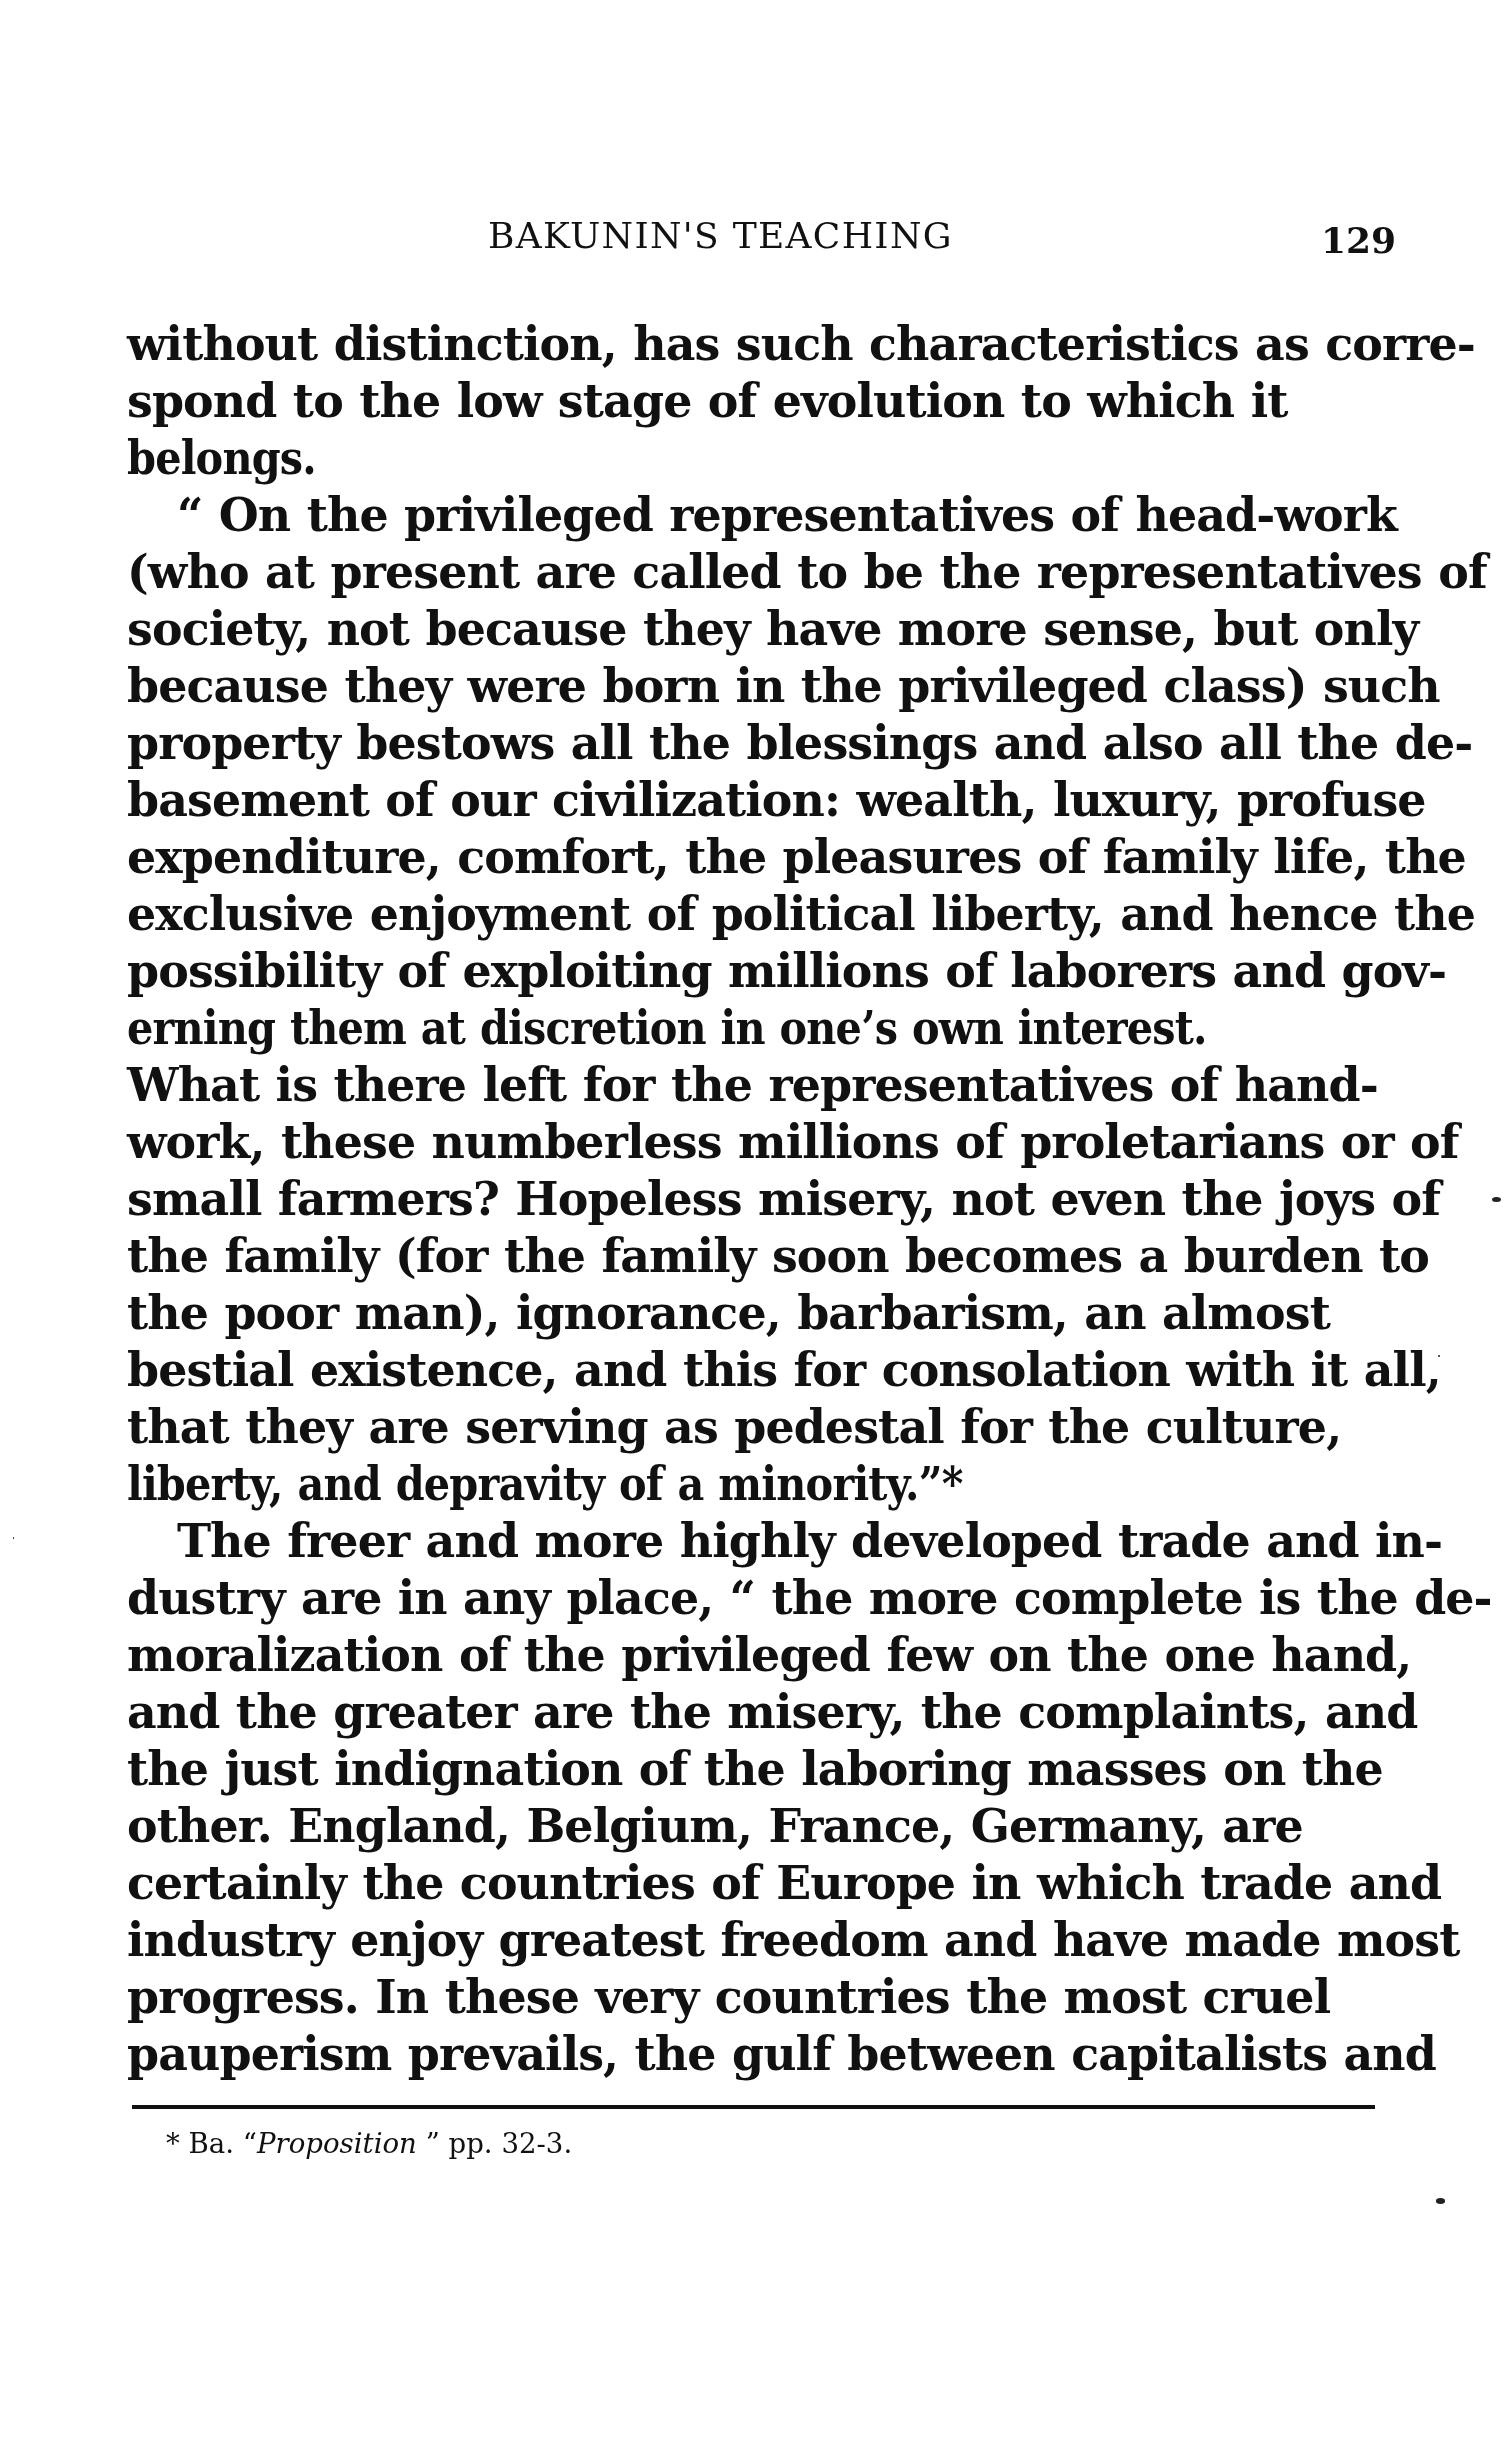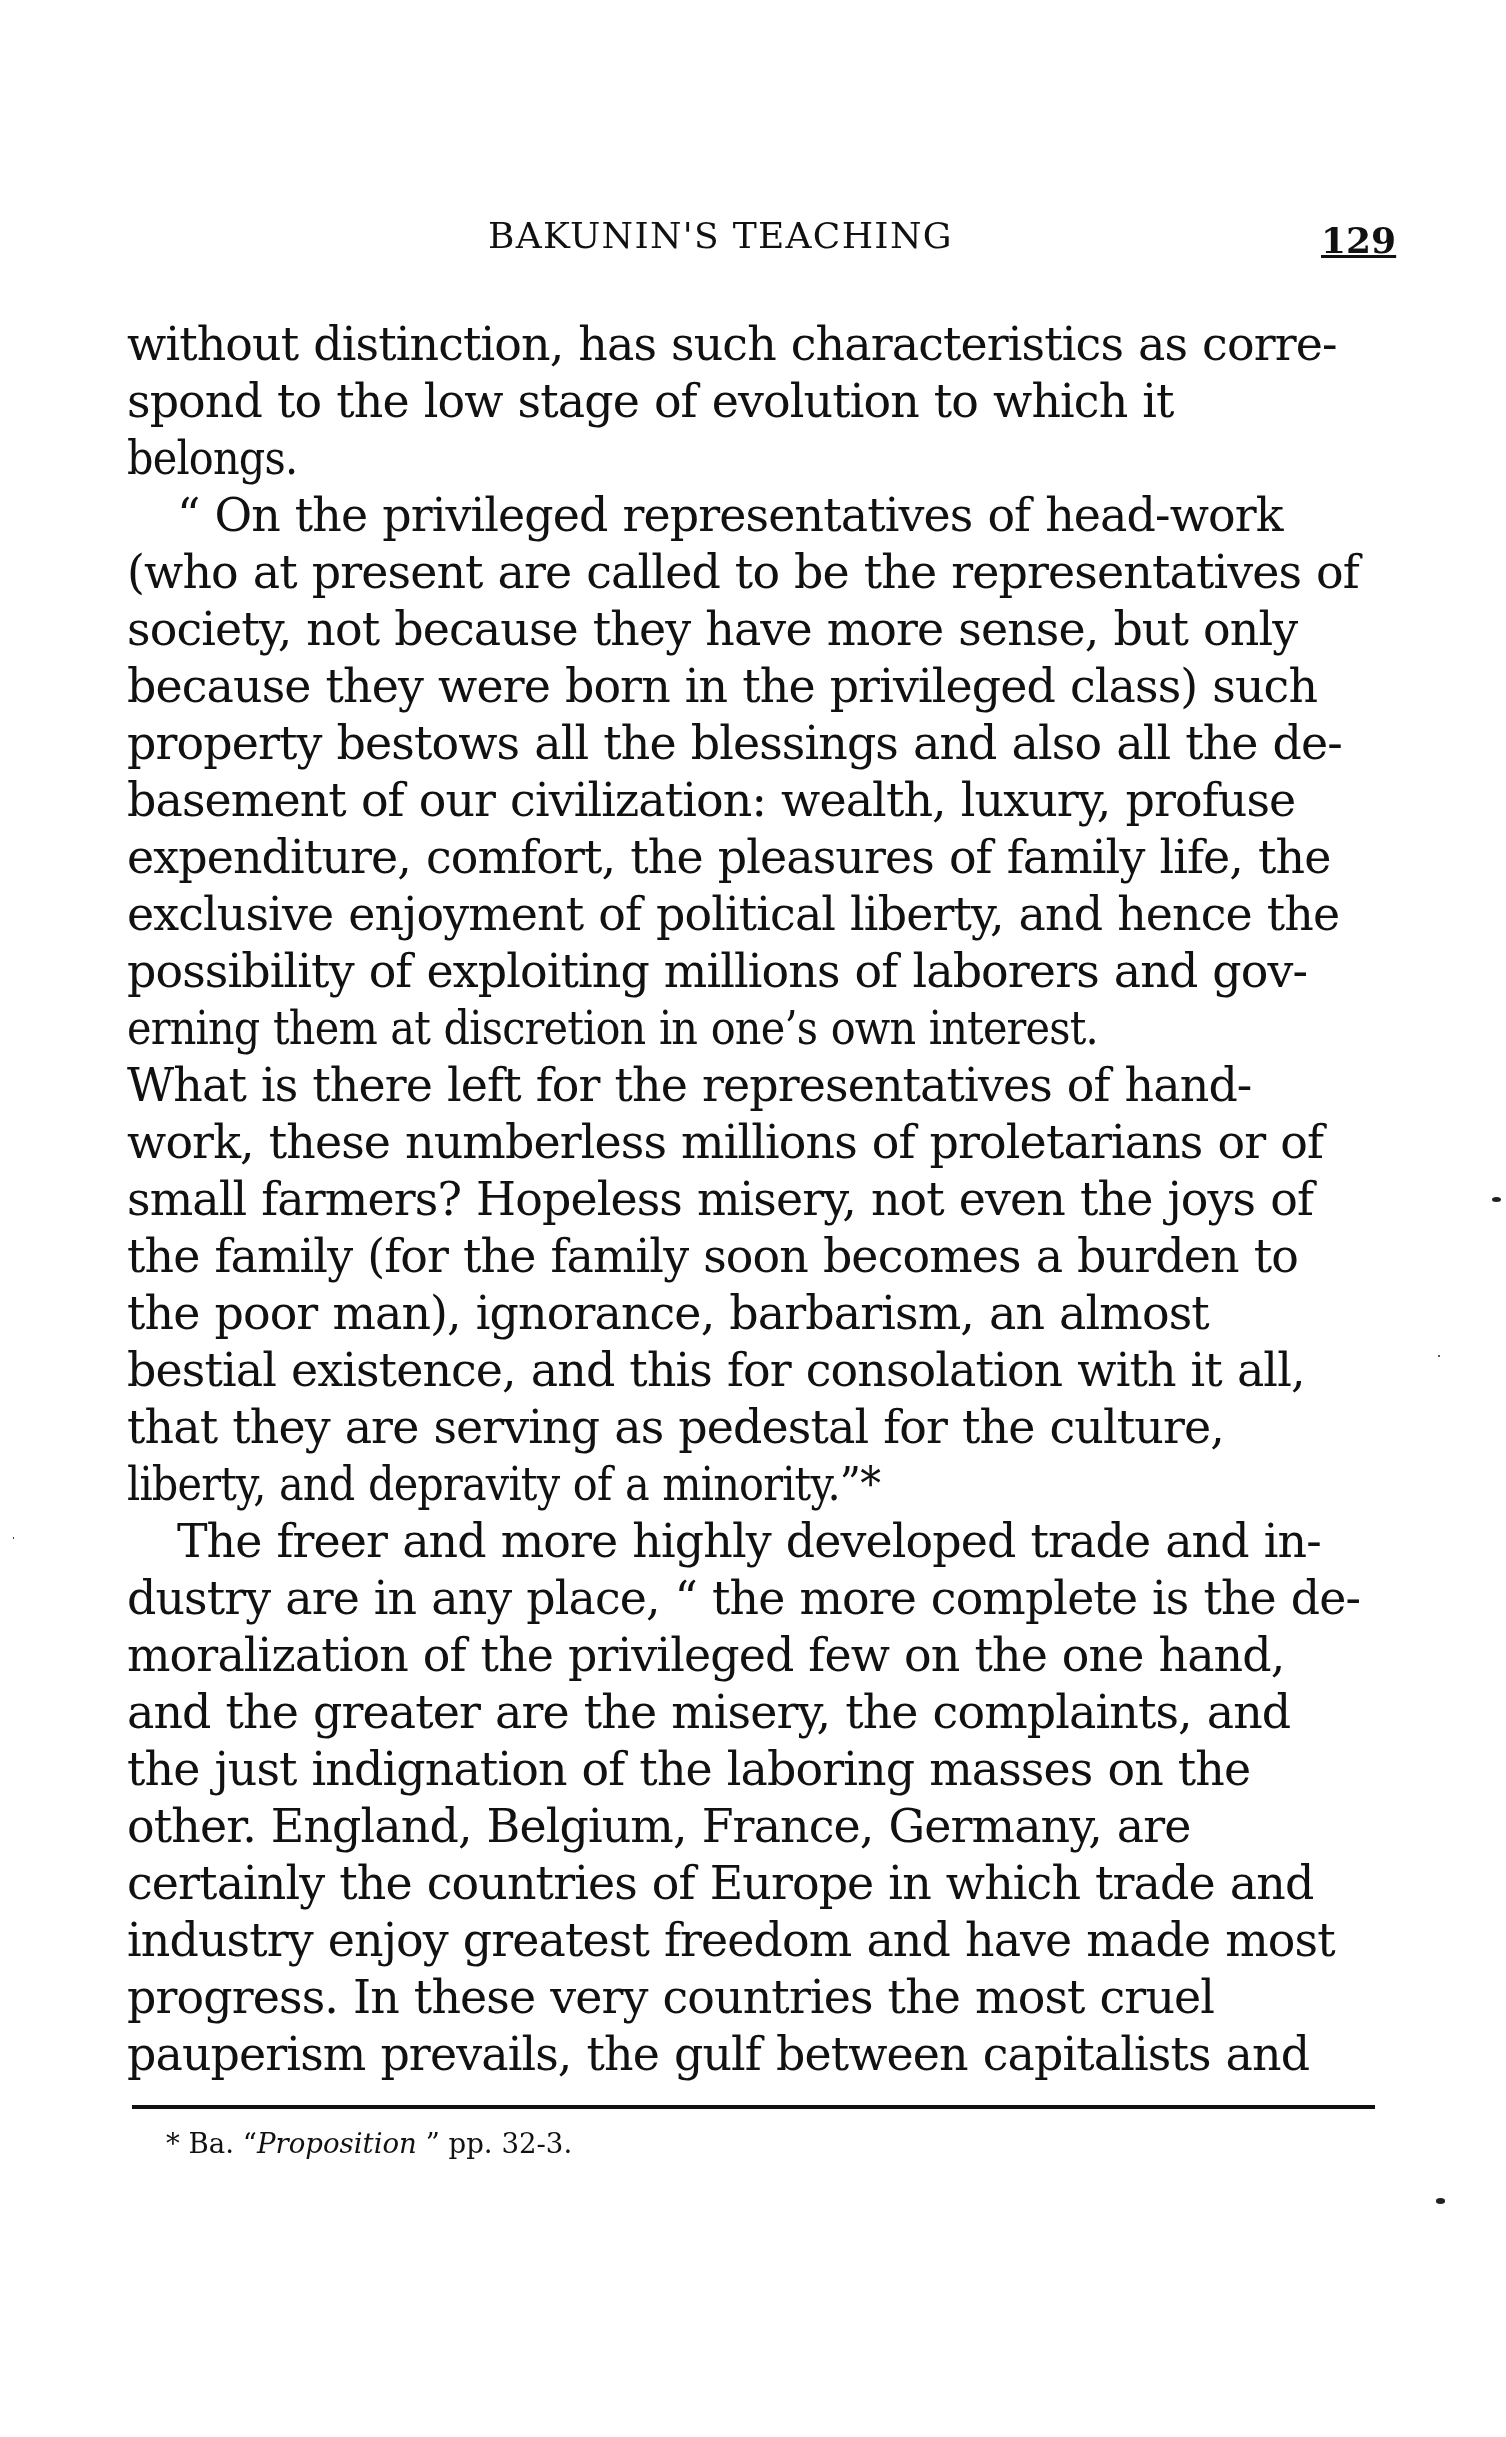--- a/index.html
+++ b/index.html
@@ -1,21 +1,21 @@
 <!DOCTYPE html>
 <html style="font-size:10px"><head>
 <meta charset="utf-8">
 <style>
   html, body { margin: 0; padding: 0; background: #ffffff; }
   body { width: 1507px; height: 2438px; position: relative; overflow: hidden;
          font-family: "DejaVu Serif", "Liberation Serif", serif; color: #111; }
   .page { position: absolute; left: 0; top: 0; width: 1350px; height: 2438px; }
   .running-head { position: absolute; top: 218px; left: 488px; font-size: 36px; letter-spacing: 1.3px; line-height: 1; }
-  .page-number { position: absolute; top: 222px; left: 1321px; font-size: 36px; font-weight: bold; line-height: 1; text-decoration: underline; }
-  .body { position: absolute; left: 127px; top: 316px; width: 1246px; }
+  .page-number { position: absolute; top: 222px; left: 1321px; font-size: 36px; font-weight: bold; line-height: 1; }
+  .body { position: absolute; left: 127px; top: 316px; width: 1246px; font-weight: bold; }
   .line { display: block; height: 57px; line-height: 57px; font-size: 46px;
           white-space: nowrap; letter-spacing: -0.9px; word-spacing: 1.3px; transform-origin: left center; }
   .line.indent { padding-left: 50px; }
   .rule { position: absolute; left: 132px; top: 2105px; width: 1243px; height: 3.8px; background: #111; }
   .footnote { position: absolute; left: 166px; top: 2130px; font-size: 27.6px; line-height: 1; text-align: right; }
   .footnote em { font-style: italic; }
   .speck { position: absolute; background: #222; border-radius: 50%; }
 </style>
 </head>
 <body>

